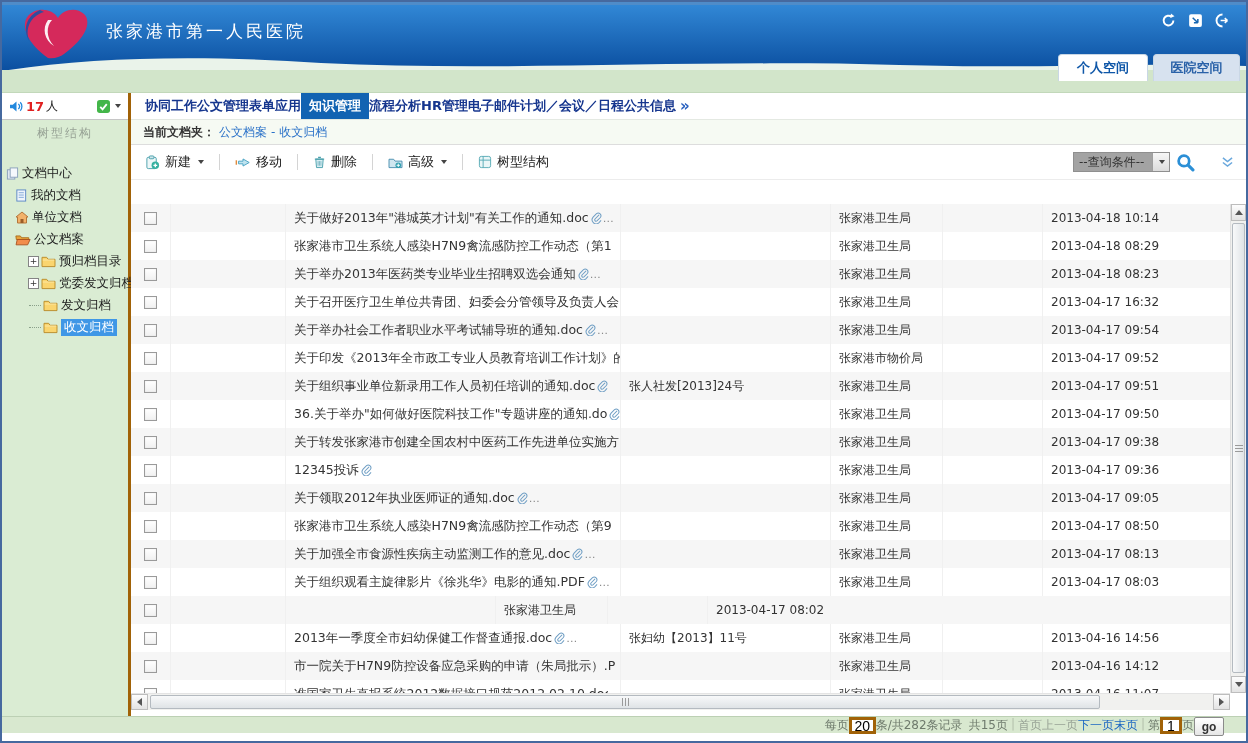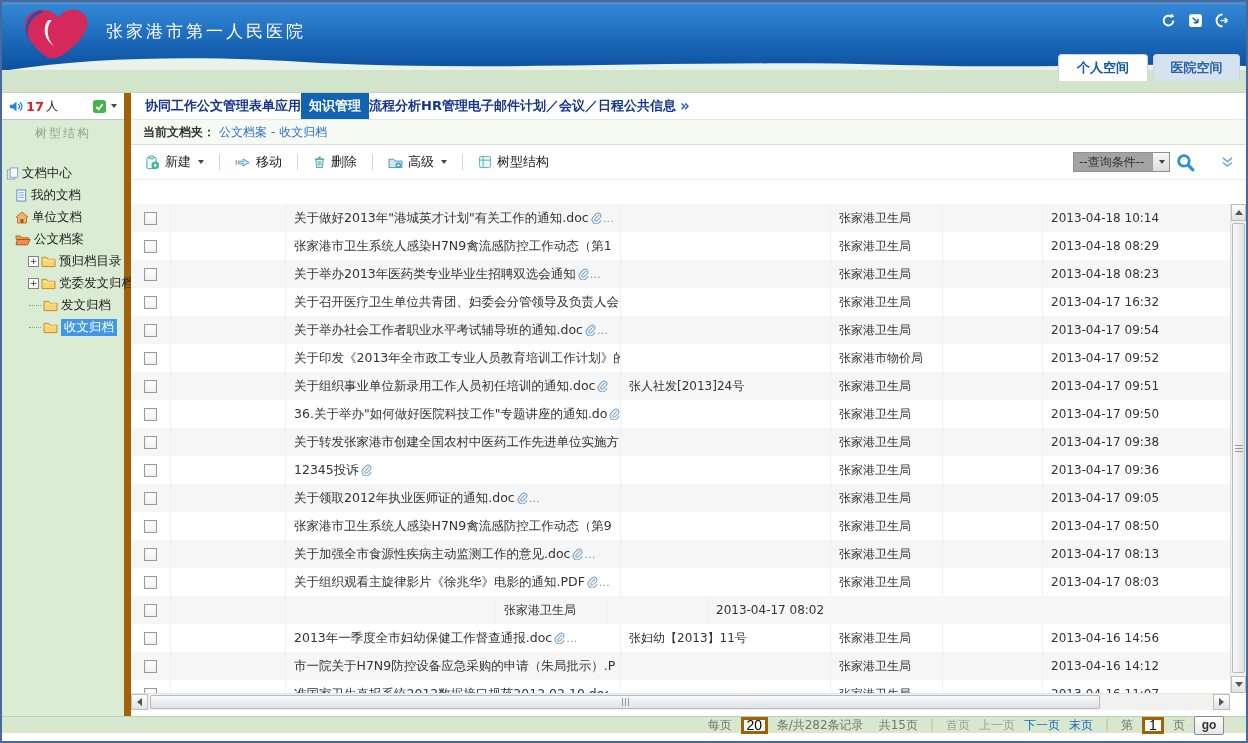--- a/index.html
+++ b/index.html
@@ -12,21 +12,21 @@
 .app-title{position:absolute;left:104px;top:18px;color:#fff;font-size:17px;letter-spacing:3px}
 .hicons{position:absolute;right:16px;top:11px;display:flex;gap:12px}
 .hicons .ic{cursor:pointer;display:inline-flex}
 .wave{position:absolute;left:0;bottom:-1px;width:100%;height:16px}
 .greenstrip{height:23px;background:#d2e5ca;border-bottom:1px solid #c2d8ba}
 .tab{position:absolute;top:52px;height:27px;line-height:26px;text-align:center;font-size:13px;font-weight:bold;border-radius:4px 4px 0 0;border:1px solid #c9d7e5;border-bottom:none;cursor:pointer;z-index:6}
 .tab-active{right:98px;width:90px;background:#fff;color:#0f57a8}
 .tab-idle{right:6px;width:87px;background:#d7e2ef;color:#2a62a8}
 
 .mid{display:flex;height:623px}
-.sidebar{width:129px;background:#daecd3;border-right:7px solid #a16207;display:flex;flex-direction:column}
+.sidebar{width:129px;background:#daecd3;border-right:3px solid #a16207;display:flex;flex-direction:column}
 .online-box{height:27px;background:#fff;border-bottom:1px solid #c6c6c6;display:flex;align-items:center;padding:0 7px;gap:2px}
 .online-count{color:#e02020;font-weight:bold;font-size:13px}
 .online-unit{color:#222;font-size:12px}
 .online-status{margin-left:auto;display:flex;align-items:center;gap:3px;cursor:pointer}
 .tree-header{height:26px;line-height:26px;text-align:center;color:#97a295;font-size:12px;letter-spacing:2px}
 .tree{padding-top:16px}
 .tree-item{display:flex;align-items:center;height:22px;cursor:pointer;white-space:nowrap}
 .tree-item .lbl{font-size:12.5px;color:#1c1c1c;margin-left:3px}
 .tree-item .lbl.sel{background:#3f97e6;color:#fff;padding:0 3px}
 .lvl0{padding-left:4px}.lvl1{padding-left:13px}.lvl2{padding-left:26px}
@@ -86,21 +86,21 @@
 .hscroll .right{right:0;top:0;bottom:0;width:17px}
 .vthumb{position:absolute;top:19px;bottom:20px;left:1px;right:1px;background:linear-gradient(90deg,#f8f9fa,#dfe3e6);border:1px solid #b4bac0;border-radius:2px;display:flex;align-items:center;justify-content:center;cursor:pointer}
 .hthumb{position:absolute;left:19px;right:130px;top:1px;bottom:1px;background:linear-gradient(#f8f9fa,#dfe3e6);border:1px solid #b4bac0;border-radius:2px;display:flex;align-items:center;justify-content:center;cursor:pointer}
 .grip-h{width:8px;height:1px;background:#9a9a9a;box-shadow:0 3px 0 #9a9a9a,0 -3px 0 #9a9a9a}
 .grip-v{width:1px;height:8px;background:#9a9a9a;box-shadow:3px 0 0 #9a9a9a,-3px 0 0 #9a9a9a}
 .tri-up{width:0;height:0;border-left:4px solid transparent;border-right:4px solid transparent;border-bottom:5px solid #555}
 .tri-down{width:0;height:0;border-left:4px solid transparent;border-right:4px solid transparent;border-top:5px solid #555}
 .tri-left{width:0;height:0;border-top:4px solid transparent;border-bottom:4px solid transparent;border-right:5px solid #555}
 .tri-right{width:0;height:0;border-top:4px solid transparent;border-bottom:4px solid transparent;border-left:5px solid #555}
 
-.footer{height:17px;background:#d8e8cf;border-top:1px solid #bcd0b4;display:flex;align-items:center;justify-content:flex-end;padding-right:22px;gap:9px;font-size:12px;color:#6e7a6c}
+.footer{height:17px;background:#d8e8cf;border-top:1px solid #bcd0b4;display:flex;align-items:flex-start;justify-content:flex-end;padding-right:22px;font-size:12px;color:#6e7a6c}
 .pg-input{width:27px;height:17px;border:3px solid #a16207;text-align:center;font-size:14px;color:#000000;background:#fff}
 .pg-page{width:22px}
 .pg-sep{color:#b3bfab;margin:0 3px}
 .pg-link{color:#1b66c2;font-weight:normal;cursor:pointer;text-decoration:none}
 .pg-disabled{color:#98a396;cursor:default;text-decoration:none}
 .pg-go{width:30px;height:19px;border:1px solid #8a8a8a;border-radius:2px;background:linear-gradient(#fff,#e6e6e6);font-size:12px;color:#333;font-weight:bold;cursor:pointer}
 .pg-pages{margin-left:6px}
 </style>
 </head>
 <body>

